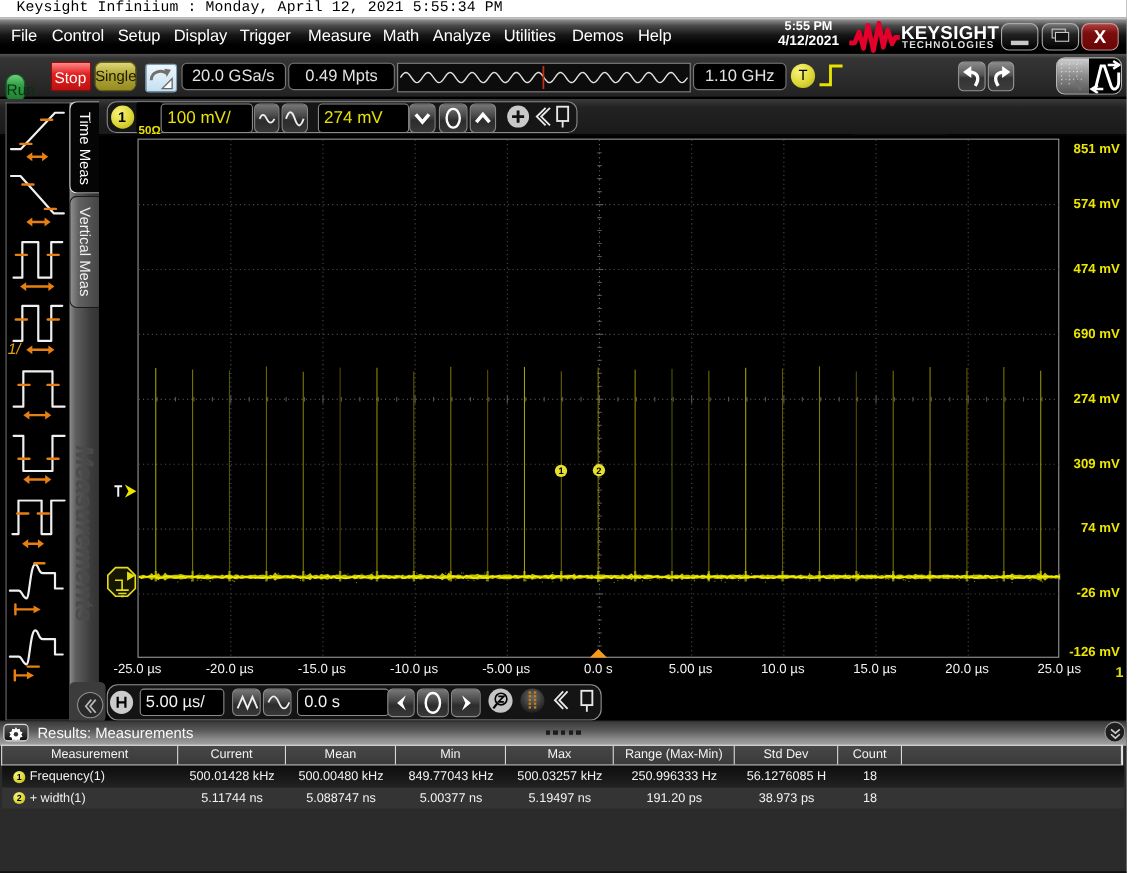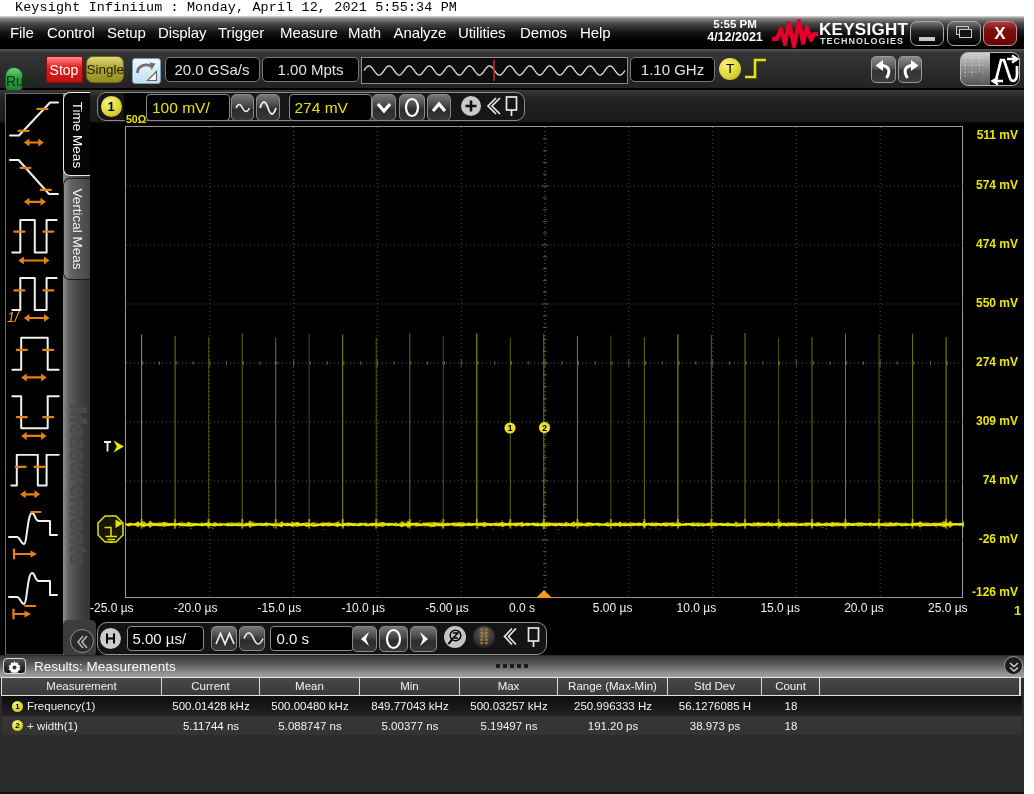--- a/index.html
+++ b/index.html
@@ -14,21 +14,21 @@
 #tbar{left:0;top:49px;width:1024px;height:41px;background:linear-gradient(180deg,#555 0,#353535 10%,#2b2b2b 60%,#222 100%);border-bottom:2px solid #000;}
 .fld{position:absolute;background:#000;border:1.5px solid #787878;border-radius:5px;color:#e2e2e2;font-size:15px;text-align:center;}
 .gbtn{position:absolute;background:linear-gradient(180deg,#8a8a8a 0%,#555 45%,#333 55%,#3d3d3d 100%);border:1px solid #999;border-radius:5px;}
 
 #chbar{left:0;top:90px;width:1024px;height:34px;background:linear-gradient(180deg,#3a3a3a 0,#222 25%,#1a1a1a 100%);border-bottom:2px solid #050505;}
 #chbox{left:97px;top:91.5px;width:428px;height:29px;border:1.5px solid #8a8a8a;border-radius:9px;background:#161616;}
 .ycirc{position:absolute;border-radius:50%;background:radial-gradient(circle at 35% 30%,#f8f47e,#ddd736 55%,#b3ac1a);color:#000;text-align:center;}
 
 #plot{left:125px;top:126px;width:838px;height:472px;border:1px solid #969696;background:#000;}
 .ylab{position:absolute;left:963px;width:55px;text-align:right;color:#ece600;font-size:12px;font-weight:bold;line-height:12px;}
-.xlab{position:absolute;top:602px;width:70px;color:#f2f2f2;font-size:12px;line-height:13px;}
+.xlab{position:absolute;top:602px;width:70px;text-align:center;color:#f2f2f2;font-size:12px;line-height:13px;}
 
 #hbox{left:97px;top:622px;width:450px;height:33px;border:1.5px solid #929292;border-radius:10px;background:#141414;}
 .gr{position:absolute;background:linear-gradient(180deg,#777 0%,#4a4a4a 40%,#2c2c2c 60%,#383838 100%);border:1px solid #888;border-radius:5px;}
 
 #res{left:0;top:655px;width:1024px;height:139px;background:#2b2b2b;}
 #reshdr{left:0;top:1px;width:1024px;height:22px;background:linear-gradient(180deg,#3a3a3a 0%,#585858 35%,#8a8a8a 72%,#a6a6a6 100%);}
 .cell{position:absolute;color:#f2f2f2;font-size:11.5px;line-height:16px;text-align:center;}
 .row{position:absolute;left:2px;width:1020px;height:19.5px;}
 </style></head><body>
 <div id="app">
@@ -64,21 +64,21 @@
 <div class="abs" style="left:5px;top:18px;width:18px;height:27px;border-radius:9px;background:linear-gradient(180deg,#6fcf7f 0%,#2f9e44 40%,#1d7a30 100%);border:1px solid #1a5e28;color:#04320c;font-size:14px;text-align:center;line-height:26px;">Run</div>
 <div class="abs" style="left:45.5px;top:7px;width:37px;height:27px;border-radius:2px;background:linear-gradient(180deg,#ff8a8a 0%,#e32222 40%,#c01010 100%);border:1px solid #8a0c0c;color:#fff;font-size:14px;text-align:center;line-height:26px;">Stop</div>
 <div class="abs" style="left:85.5px;top:7px;width:38px;height:27px;border-radius:7px;background:linear-gradient(180deg,#ded87a 0%,#b5ab39 40%,#958b22 100%);border:1px solid #6e6715;color:#1d1a02;font-size:13.5px;text-align:center;line-height:26px;">Single</div>
 <div class="abs" style="left:131.5px;top:9px;width:29px;height:26px;border-radius:3px;background:linear-gradient(180deg,#eef7fd 0%,#c4dff0 100%);border:1px solid #7d9db5;">
 <svg width="27" height="24" viewBox="0 0 27 24">
           <path d="M4.5 14 C4.5 6.5, 13 4, 18.5 7.5" fill="none" stroke="#707070" stroke-width="2.7"></path>
           <path d="M16.5 3.5 L22.5 4.5 L18.5 11 Z" fill="#707070"></path>
           <path d="M23.5 21.5 L14.5 21.5 L23.5 12.5 Z" fill="#fdfdfd" stroke="#666" stroke-width="1.2"></path>
         </svg></div>
 <div class="fld" style="left:164.5px;top:8px;width:95px;height:25px;line-height:23px;">20.0 GSa/s</div>
-<div class="fld" style="left:262px;top:8px;width:97px;height:25px;line-height:23px;">1.00 Mpts</div>
+<div class="fld" style="left:262px;top:8px;width:97px;height:25px;line-height:23px;">0.49 Mpts</div>
 <div class="abs" style="left:361px;top:8px;width:267px;height:27px;background:#0c0c0c;border:1px solid #8a8a8a;">
 <svg width="265" height="25" viewBox="0 0 265 25">
           <path d="M2,12.5 L2,12.50 L3,11.08 L4,9.81 L5,8.79 L6,8.13 L7,7.90 L8,8.11 L9,8.76 L10,9.76 L11,11.03 L12,12.44 L13,13.86 L14,15.15 L15,16.18 L16,16.85 L17,17.10 L18,16.90 L19,16.28 L20,15.28 L21,14.02 L22,12.61 L23,11.19 L24,9.90 L25,8.85 L26,8.17 L27,7.90 L28,8.08 L29,8.69 L30,9.67 L31,10.93 L32,12.33 L33,13.76 L34,15.06 L35,16.11 L36,16.81 L37,17.10 L38,16.93 L39,16.34 L40,15.37 L41,14.13 L42,12.72 L43,11.30 L44,9.99 L45,8.92 L46,8.21 L47,7.91 L48,8.05 L49,8.63 L50,9.59 L51,10.82 L52,12.22 L53,13.65 L54,14.97 L55,16.04 L56,16.77 L57,17.09 L58,16.96 L59,16.40 L60,15.46 L61,14.23 L62,12.83 L63,11.40 L64,10.08 L65,8.99 L66,8.25 L67,7.91 L68,8.03 L69,8.57 L70,9.50 L71,10.72 L72,12.11 L73,13.54 L74,14.87 L75,15.97 L76,16.73 L77,17.08 L78,16.99 L79,16.46 L80,15.54 L81,14.33 L82,12.94 L83,11.51 L84,10.18 L85,9.07 L86,8.29 L87,7.92 L88,8.00 L89,8.52 L90,9.42 L91,10.62 L92,12.00 L93,13.43 L94,14.78 L95,15.90 L96,16.69 L97,17.07 L98,17.01 L99,16.51 L100,15.62 L101,14.43 L102,13.05 L103,11.62 L104,10.27 L105,9.14 L106,8.34 L107,7.94 L108,7.98 L109,8.46 L110,9.34 L111,10.52 L112,11.89 L113,13.33 L114,14.68 L115,15.82 L116,16.64 L117,17.06 L118,17.03 L119,16.56 L120,15.70 L121,14.53 L122,13.16 L123,11.73 L124,10.37 L125,9.22 L126,8.39 L127,7.95 L128,7.96 L129,8.41 L130,9.26 L131,10.42 L132,11.78 L133,13.22 L134,14.58 L135,15.74 L136,16.59 L137,17.04 L138,17.05 L139,16.61 L140,15.78 L141,14.63 L142,13.27 L143,11.84 L144,10.47 L145,9.30 L146,8.44 L147,7.97 L148,7.94 L149,8.36 L150,9.18 L151,10.32 L152,11.67 L153,13.11 L154,14.48 L155,15.66 L156,16.54 L157,17.02 L158,17.06 L159,16.66 L160,15.86 L161,14.73 L162,13.38 L163,11.95 L164,10.57 L165,9.38 L166,8.49 L167,7.99 L168,7.93 L169,8.31 L170,9.10 L171,10.22 L172,11.57 L173,13.00 L174,14.38 L175,15.58 L176,16.48 L177,17.00 L178,17.08 L179,16.71 L180,15.93 L181,14.82 L182,13.49 L183,12.06 L184,10.67 L185,9.46 L186,8.54 L187,8.01 L188,7.92 L189,8.27 L190,9.03 L191,10.13 L192,11.46 L193,12.89 L194,14.28 L195,15.50 L196,16.43 L197,16.97 L198,17.09 L199,16.75 L200,16.01 L201,14.92 L202,13.60 L203,12.17 L204,10.77 L205,9.54 L206,8.60 L207,8.04 L208,7.91 L209,8.23 L210,8.96 L211,10.03 L212,11.35 L213,12.78 L214,14.18 L215,15.41 L216,16.37 L217,16.95 L218,17.09 L219,16.79 L220,16.08 L221,15.01 L222,13.70 L223,12.28 L224,10.87 L225,9.63 L226,8.66 L227,8.07 L228,7.90 L229,8.19 L230,8.89 L231,9.94 L232,11.24 L233,12.67 L234,14.07 L235,15.33 L236,16.31 L237,16.92 L238,17.10 L239,16.83 L240,16.15 L241,15.10 L242,13.81 L243,12.39 L244,10.98 L245,9.72 L246,8.72 L247,8.10 L248,7.90 L249,8.15 L250,8.82 L251,9.85 L252,11.14 L253,12.56 L254,13.97 L255,15.24 L256,16.24 L257,16.89 L258,17.10 L259,16.87 L260,16.21 L261,15.19 L262,13.92 L263,12.50" fill="none" stroke="#e0e0e0" stroke-width="1.3"></path>
           <line x1="132" y1="2" x2="132" y2="23" stroke="#c03010" stroke-width="1.6"></line>
         </svg></div>
 <div class="fld" style="left:630px;top:8px;width:85px;height:25px;line-height:23px;">1.10 GHz</div>
 <div class="ycirc" style="left:719px;top:9px;width:22px;height:22px;font-size:13.5px;line-height:22px;">T</div>
 <svg class="abs" style="left:744px;top:8px" width="24" height="24" viewBox="0 0 24 24">
         <path d="M1 20 H11 V3 H22" fill="none" stroke="#e8e200" stroke-width="2.6"></path>
       </svg>
@@ -542,24 +542,24 @@
         <line x1="753.0" y1="392.1" x2="753.0" y2="401.6" stroke="#eae500" stroke-width="2.2" opacity="0.55"></line>
         <line x1="786.6" y1="397.6" x2="786.6" y2="206.7" stroke="#d2ce00" stroke-width="1" opacity="0.57"></line>
         <line x1="786.6" y1="392.1" x2="786.6" y2="401.6" stroke="#eae500" stroke-width="2.2" opacity="0.55"></line>
         <line x1="820.1" y1="397.6" x2="820.1" y2="210.1" stroke="#d2ce00" stroke-width="1" opacity="0.7"></line>
         <line x1="820.1" y1="392.1" x2="820.1" y2="401.6" stroke="#eae500" stroke-width="2.2" opacity="0.55"></line>
         <circle cx="384" cy="301" r="5.6" fill="#e6df2e"></circle>
         <text x="384" y="304" text-anchor="middle" font-size="8.5px" font-weight="bold" font-family="Liberation Sans" fill="#000">1</text>
         <circle cx="418.5" cy="300.5" r="5.6" fill="#e6df2e"></circle>
         <text x="418.5" y="303.5" text-anchor="middle" font-size="8.5px" font-weight="bold" font-family="Liberation Sans" fill="#000">2</text>
       </svg></div>
-<div class="ylab abs" style="top:129px">511 mV</div>
+<div class="ylab abs" style="top:129px">851 mV</div>
 <div class="ylab abs" style="top:179px">574 mV</div>
 <div class="ylab abs" style="top:238px">474 mV</div>
-<div class="ylab abs" style="top:297px">550 mV</div>
+<div class="ylab abs" style="top:297px">690 mV</div>
 <div class="ylab abs" style="top:356px">274 mV</div>
 <div class="ylab abs" style="top:415px">309 mV</div>
 <div class="ylab abs" style="top:474px">74 mV</div>
 <div class="ylab abs" style="top:533px">-26 mV</div>
 <div class="ylab abs" style="top:586px">-126 mV</div>
 <div class="xlab abs" style="left:90.0px">-25.0 µs</div>
 <div class="xlab abs" style="left:173.8px">-20.0 µs</div>
 <div class="xlab abs" style="left:257.6px">-15.0 µs</div>
 <div class="xlab abs" style="left:341.4px">-10.0 µs</div>
 <div class="xlab abs" style="left:425.2px">-5.00 µs</div>

